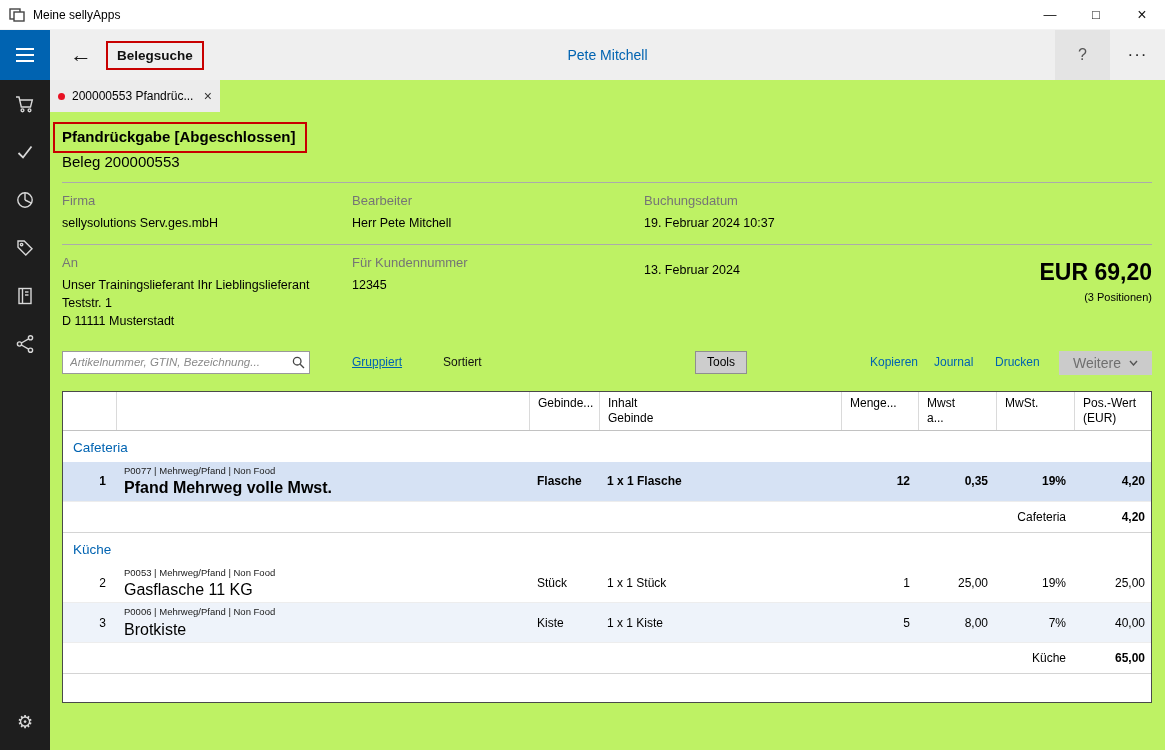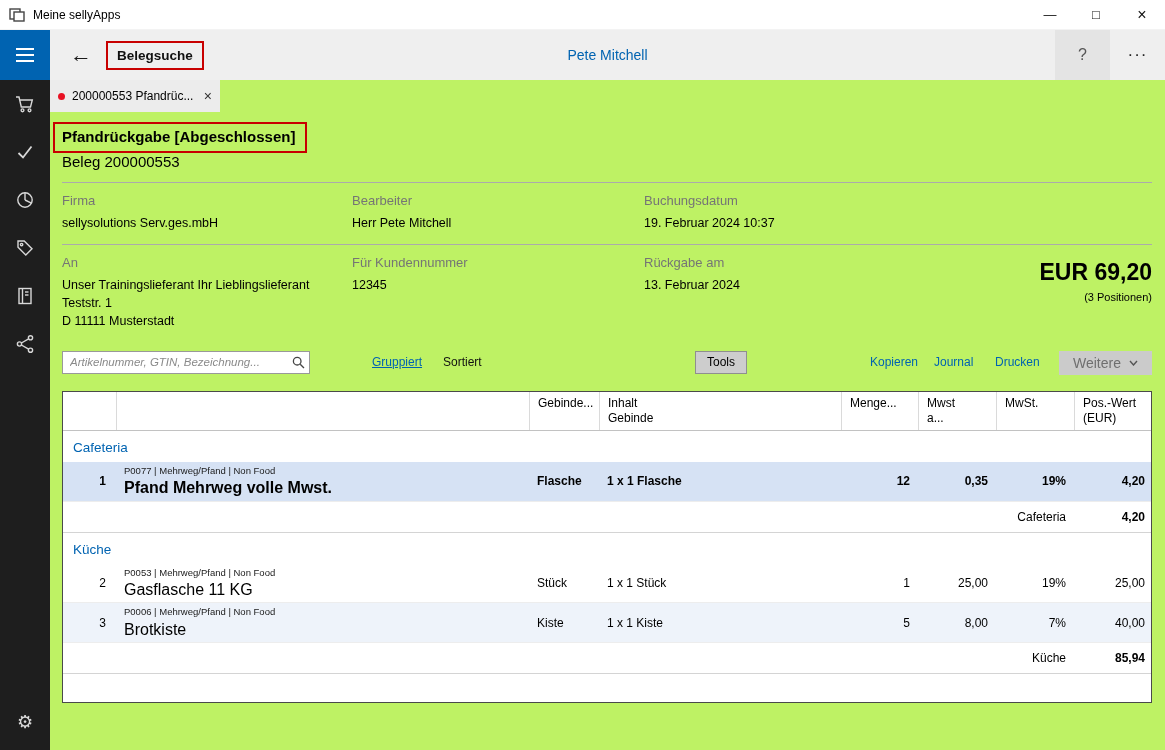--- a/index.html
+++ b/index.html
@@ -61,21 +61,21 @@
   .total{font-size:23px;font-weight:bold;text-align:center;}
   .total-sub{font-size:11px;margin-top:5px;}
   
   .toolbar{position:relative;height:26px;margin-top:20px;}
   .search-wrap{position:absolute;left:0;top:0;width:248px;height:23px;}
   .search-input{width:248px;height:23px;border:1px solid #999;padding:2px 24px 2px 7px;
     font-size:11.5px;font-family:"Liberation Sans",sans-serif;outline:none;}
   .search-input::placeholder{font-style:italic;color:#8a8a8a;}
   .search-icon{position:absolute;right:5px;top:4px;}
   .tlink{position:absolute;top:4px;font-size:12px;color:var(--accent);text-decoration:none;}
-  .lnk-gruppiert{left:290px;text-decoration:underline;margin-left:20px;}
+  .lnk-gruppiert{left:290px;text-decoration:underline;}
   .lnk-sortiert{left:381px;color:#111;}
   .btn-tools{position:absolute;left:633px;top:0;height:23px;background:#cdcdcd;border:1px solid #8f8f8f;
     font-size:12px;padding:0 11px;font-family:"Liberation Sans",sans-serif;color:#000;}
   .lnk-kopieren{left:808px;}
   .lnk-journal{left:872px;}
   .lnk-drucken{left:933px;}
   .btn-weitere{position:absolute;left:997px;top:0;width:93px;height:24px;background:#cbcbcb;border:none;
     font-size:14px;color:#6f6f6f;display:flex;align-items:center;justify-content:center;gap:8px;
     font-family:"Liberation Sans",sans-serif;}
   
@@ -228,21 +228,20 @@
           <div>Unser Trainingslieferant Ihr Lieblingslieferant</div>
           <div>Teststr. 1</div>
           <div>D 11111 Musterstadt</div>
         </div>
       </div>
       <div>
         <div class="flabel">Für Kundennummer</div>
         <div class="fvalue">12345</div>
       </div>
       <div>
-        <div class="flabel">Rückgabe am</div>
         <div class="fvalue">13. Februar 2024</div>
       </div>
       <div class="total-wrap">
         <div class="total">EUR 69,20</div>
         <div class="total-sub">(3 Positionen)</div>
       </div>
     </div>
 
     
     <div class="toolbar">
@@ -341,18 +340,18 @@
         <div class="c">Kiste</div>
         <div class="c">1 x 1 Kiste</div>
         <div class="c r">5</div>
         <div class="c r">8,00</div>
         <div class="c r">7%</div>
         <div class="c r">40,00</div>
       </div>
 
       <div class="trow subtotal">
         <div class="c r sublabel">Küche</div>
-        <div class="c r subval">85,94</div>
+        <div class="c r subval">65,00</div>
       </div>
     </div>
 
   </div>
 </div>
 
 </body></html>

